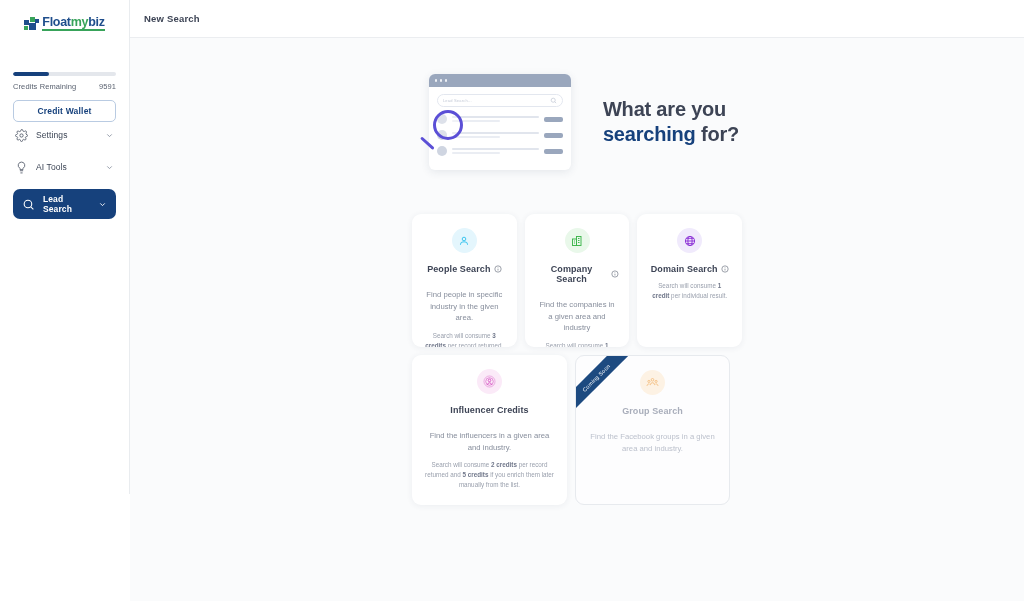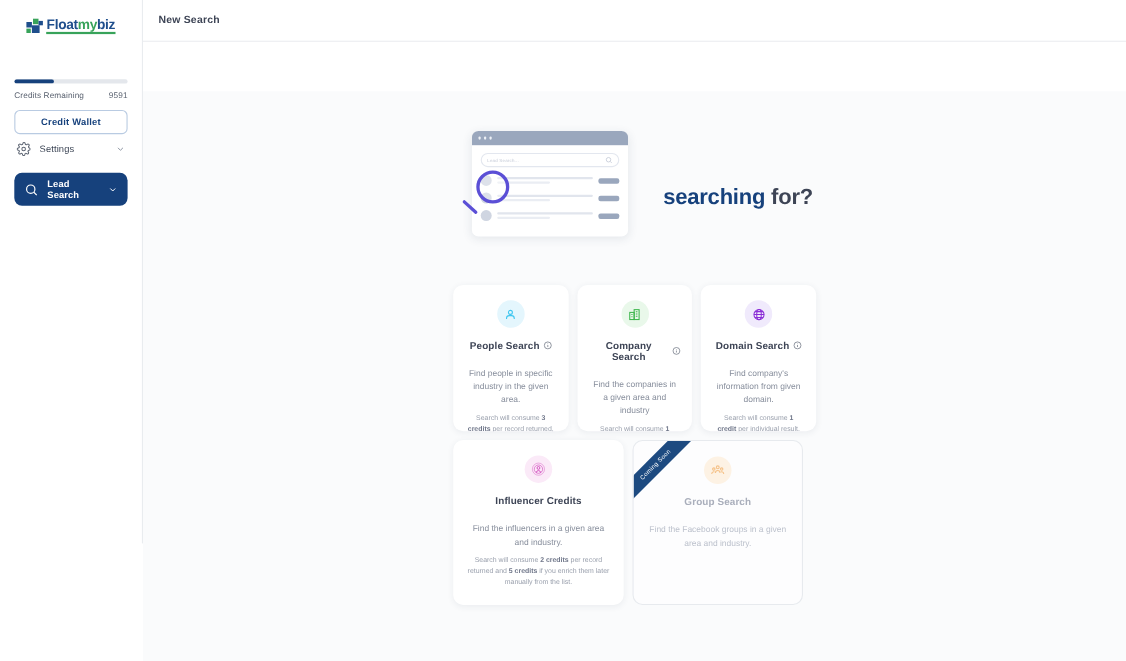--- a/index.html
+++ b/index.html
@@ -84,21 +84,21 @@
   }
   .nav-item .nav-chev { width: 9px; height: 9px; flex: 0 0 9px; }
 
   .nav-item.active {
     background: #16417c; border-radius: 7px;
     height: 30px; padding: 0 9px; margin-top: 9px;
   }
   .nav-item.active .nav-label { color: #ffffff; font-weight: 600; }
 
   
-  .main { flex: 1; height: 601px; display: flex; flex-direction: column; background:#ffffff;gap:45px; }
+  .main { flex: 1; height: 601px; display: flex; flex-direction: column; background:#ffffff; }
   .topbar {
     height: 38px; border-bottom: 1px solid #ebedf0;
     display: flex; align-items: center; padding-left: 14px;
     background: #ffffff;
   }
   .topbar-title { font-size: 9.5px; font-weight: 700; color: #3d4455; letter-spacing: .2px; }
 
   .content {
     flex: 1; background: #fafbfc; padding-top: 30px;
     display: flex; flex-direction: column; align-items: center;
@@ -241,20 +241,30 @@
         <svg class="nav-ico" viewBox="0 0 24 24" fill="none" stroke="#5a6270" stroke-width="1.7">
           <circle cx="12" cy="12" r="3"></circle>
           <path d="M19.4 15a1.65 1.65 0 0 0 .33 1.82l.06.06a2 2 0 1 1-2.83 2.83l-.06-.06a1.65 1.65 0 0 0-1.82-.33 1.65 1.65 0 0 0-1 1.51V21a2 2 0 1 1-4 0v-.09A1.65 1.65 0 0 0 9 19.4a1.65 1.65 0 0 0-1.82.33l-.06.06a2 2 0 1 1-2.83-2.83l.06-.06a1.65 1.65 0 0 0 .33-1.82 1.65 1.65 0 0 0-1.51-1H3a2 2 0 1 1 0-4h.09A1.65 1.65 0 0 0 4.6 9a1.65 1.65 0 0 0-.33-1.82l-.06-.06a2 2 0 1 1 2.83-2.83l.06.06A1.65 1.65 0 0 0 9 4.6h.09A1.65 1.65 0 0 0 10.6 3.09V3a2 2 0 1 1 4 0v.09A1.65 1.65 0 0 0 16 4.6a1.65 1.65 0 0 0 1.82-.33l.06-.06a2 2 0 1 1 2.83 2.83l-.06.06A1.65 1.65 0 0 0 20.4 9v.09a1.65 1.65 0 0 0 1.51 1H21a2 2 0 1 1 0 4h-.09a1.65 1.65 0 0 0-1.51 1z"></path>
         </svg>
         <span class="nav-label">Settings</span>
         <svg class="nav-chev" viewBox="0 0 24 24" fill="none" stroke="#8b93a1" stroke-width="2.4">
           <polyline points="6 9 12 15 18 9"></polyline>
         </svg>
       </div>
 
+      <div class="nav-item">
+        <svg class="nav-ico" viewBox="0 0 24 24" fill="none" stroke="#5a6270" stroke-width="1.7">
+          <path d="M9 18h6M10 22h4"></path>
+          <path d="M12 2a6 6 0 0 0-3.5 10.9c.5.4.8 1 .8 1.6V16h5.4v-1.5c0-.6.3-1.2.8-1.6A6 6 0 0 0 12 2z"></path>
+        </svg>
+        <span class="nav-label">AI Tools</span>
+        <svg class="nav-chev" viewBox="0 0 24 24" fill="none" stroke="#8b93a1" stroke-width="2.4">
+          <polyline points="6 9 12 15 18 9"></polyline>
+        </svg>
+      </div>
 
       <div class="nav-item active">
         <svg class="nav-ico" viewBox="0 0 24 24" fill="none" stroke="#ffffff" stroke-width="2">
           <circle cx="11" cy="11" r="7"></circle>
           <line x1="16.2" y1="16.2" x2="21" y2="21"></line>
         </svg>
         <span class="nav-label">Lead Search</span>
         <svg class="nav-chev" viewBox="0 0 24 24" fill="none" stroke="#ffffff" stroke-width="2.4">
           <polyline points="6 9 12 15 18 9"></polyline>
         </svg>
@@ -311,21 +321,21 @@
                   </span>
                 <span class="fr-btn"></span>
               </div>
             </div>
           </div>
           <div class="magnify"></div>
           <div class="magnify-handle"></div>
         </div>
 
         <h1 class="hero-head">
-          <br>
+          <span>What are you</span><br>
           <span class="accent">searching</span><span> for?</span>
         </h1>
       </div>
 
       <div class="card-grid">
 
         <div class="card-row">
 
           <div class="card row1">
             <div class="card-ico-circle ic-people">
@@ -385,21 +395,20 @@
               </svg>
             </div>
             <div class="card-title">
               <span>Domain Search</span>
               <svg class="info-ico" viewBox="0 0 24 24" fill="none" stroke="#6b7280" stroke-width="2">
                 <circle cx="12" cy="12" r="9.5"></circle>
                   <line x1="12" y1="11" x2="12" y2="16.5"></line>
                   <circle cx="12" cy="7.6" r="1.1" fill="#6b7280" stroke="none"></circle>
               </svg>
             </div>
-            <div class="card-desc">Find company's information from given domain.</div>
             <div class="card-note">
               <span>Search will consume </span><b>1 credit</b><span> per individual result.</span>
             </div>
           </div>
 
         </div>
 
         <div class="card-row">
 
           <div class="card row2">

